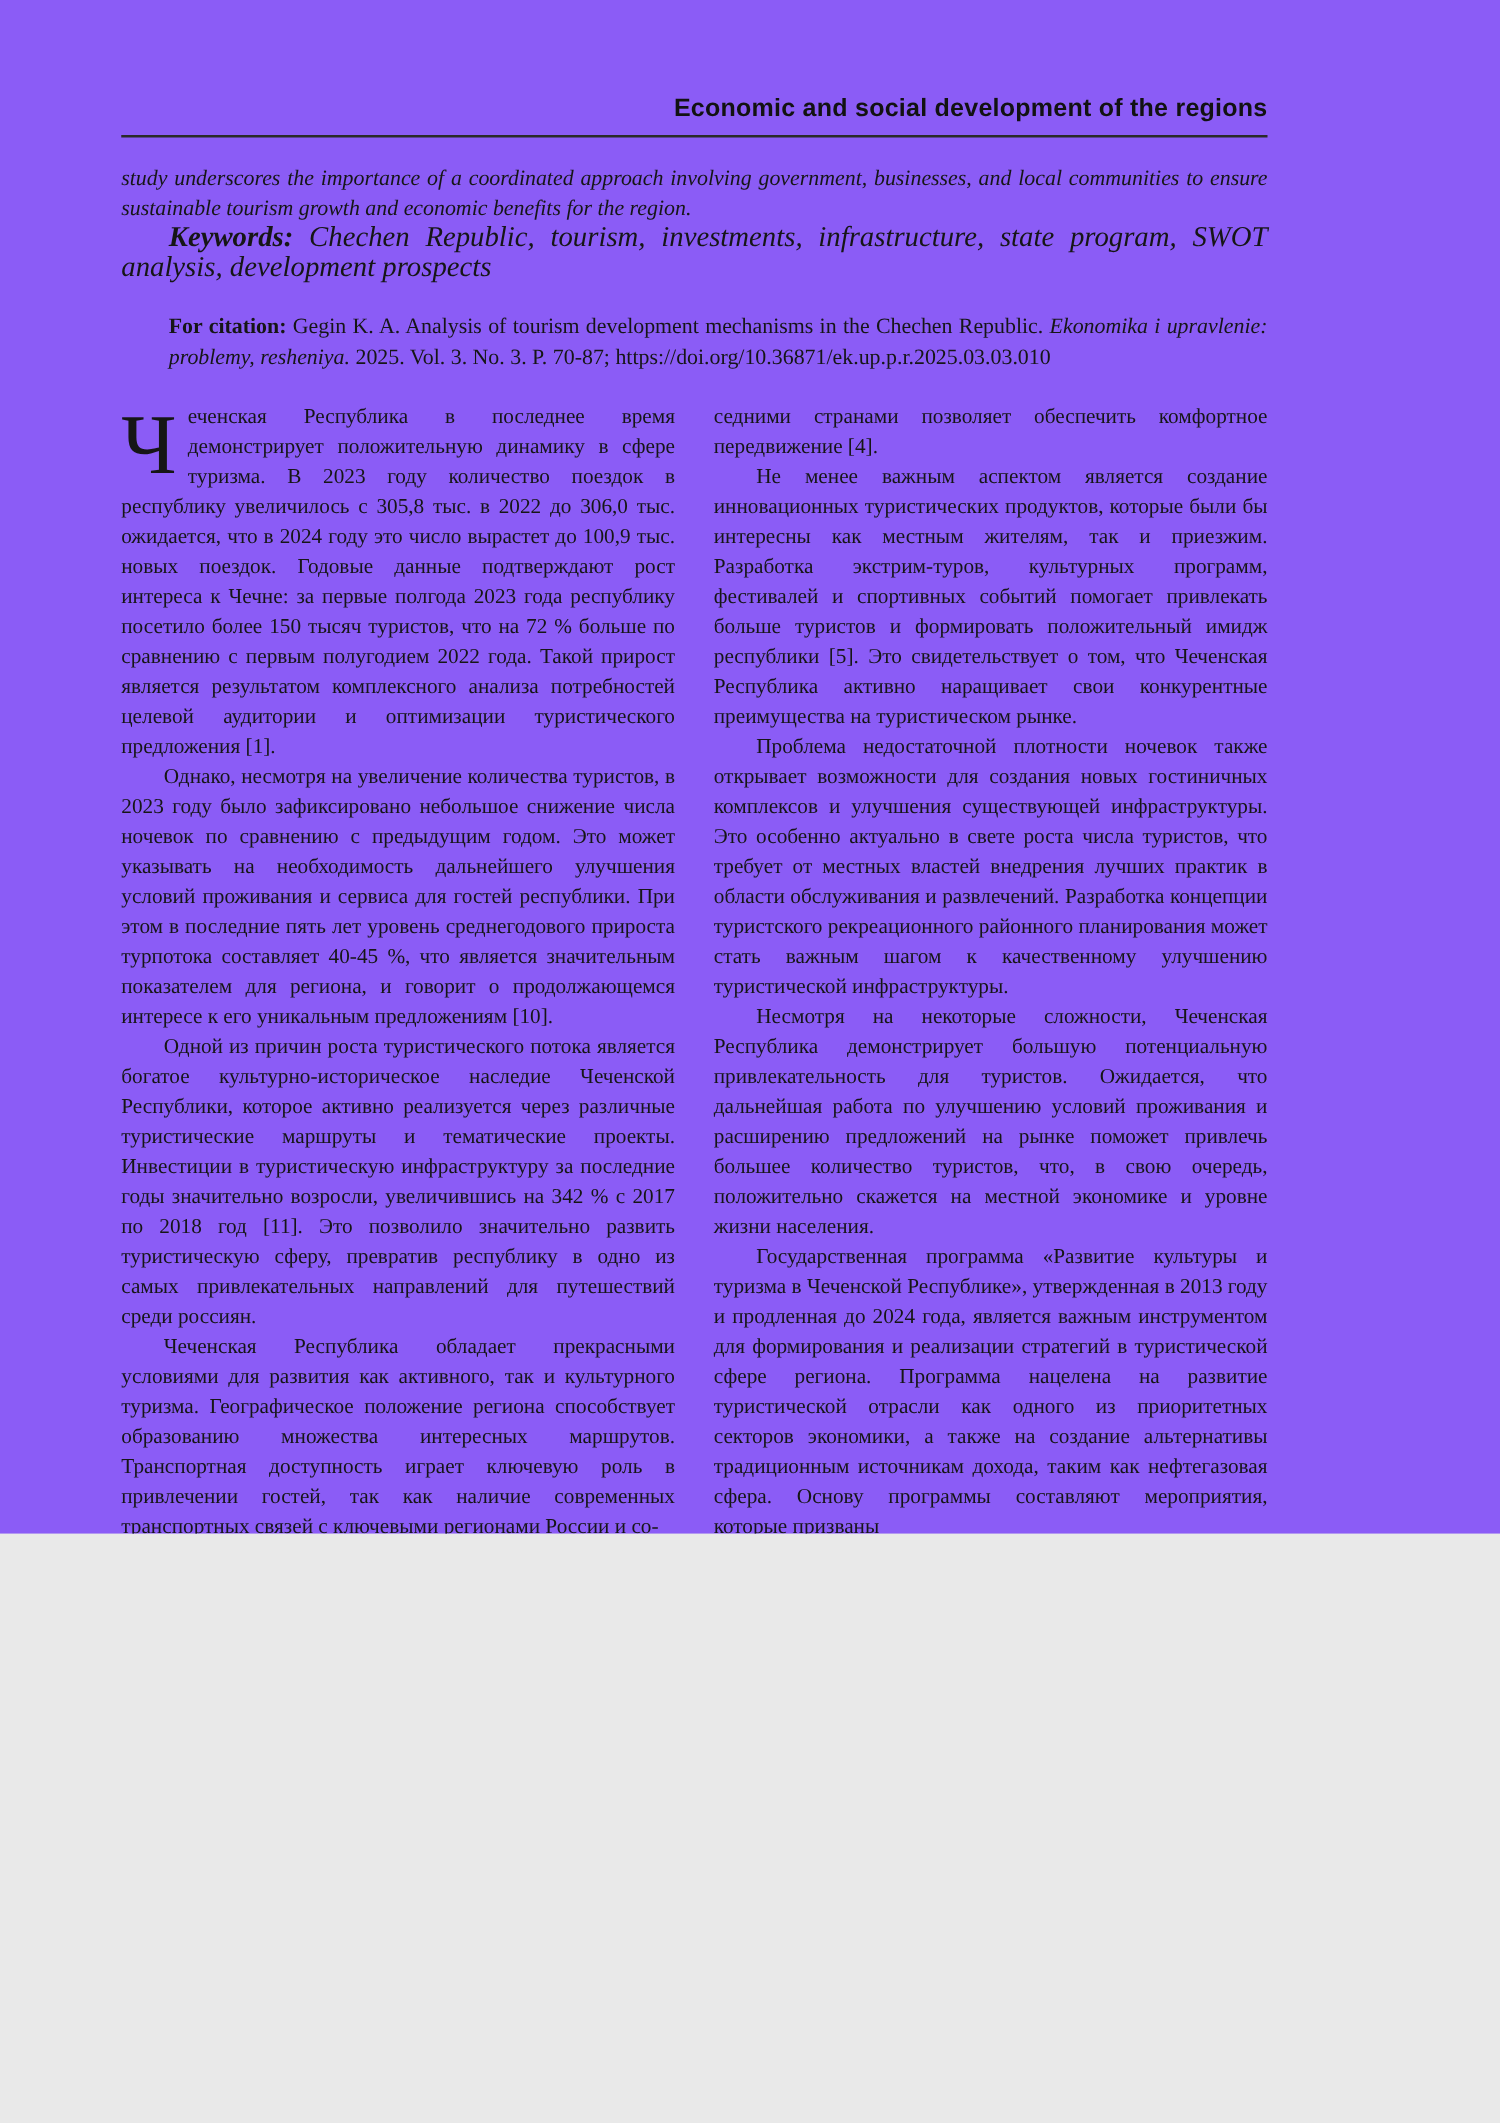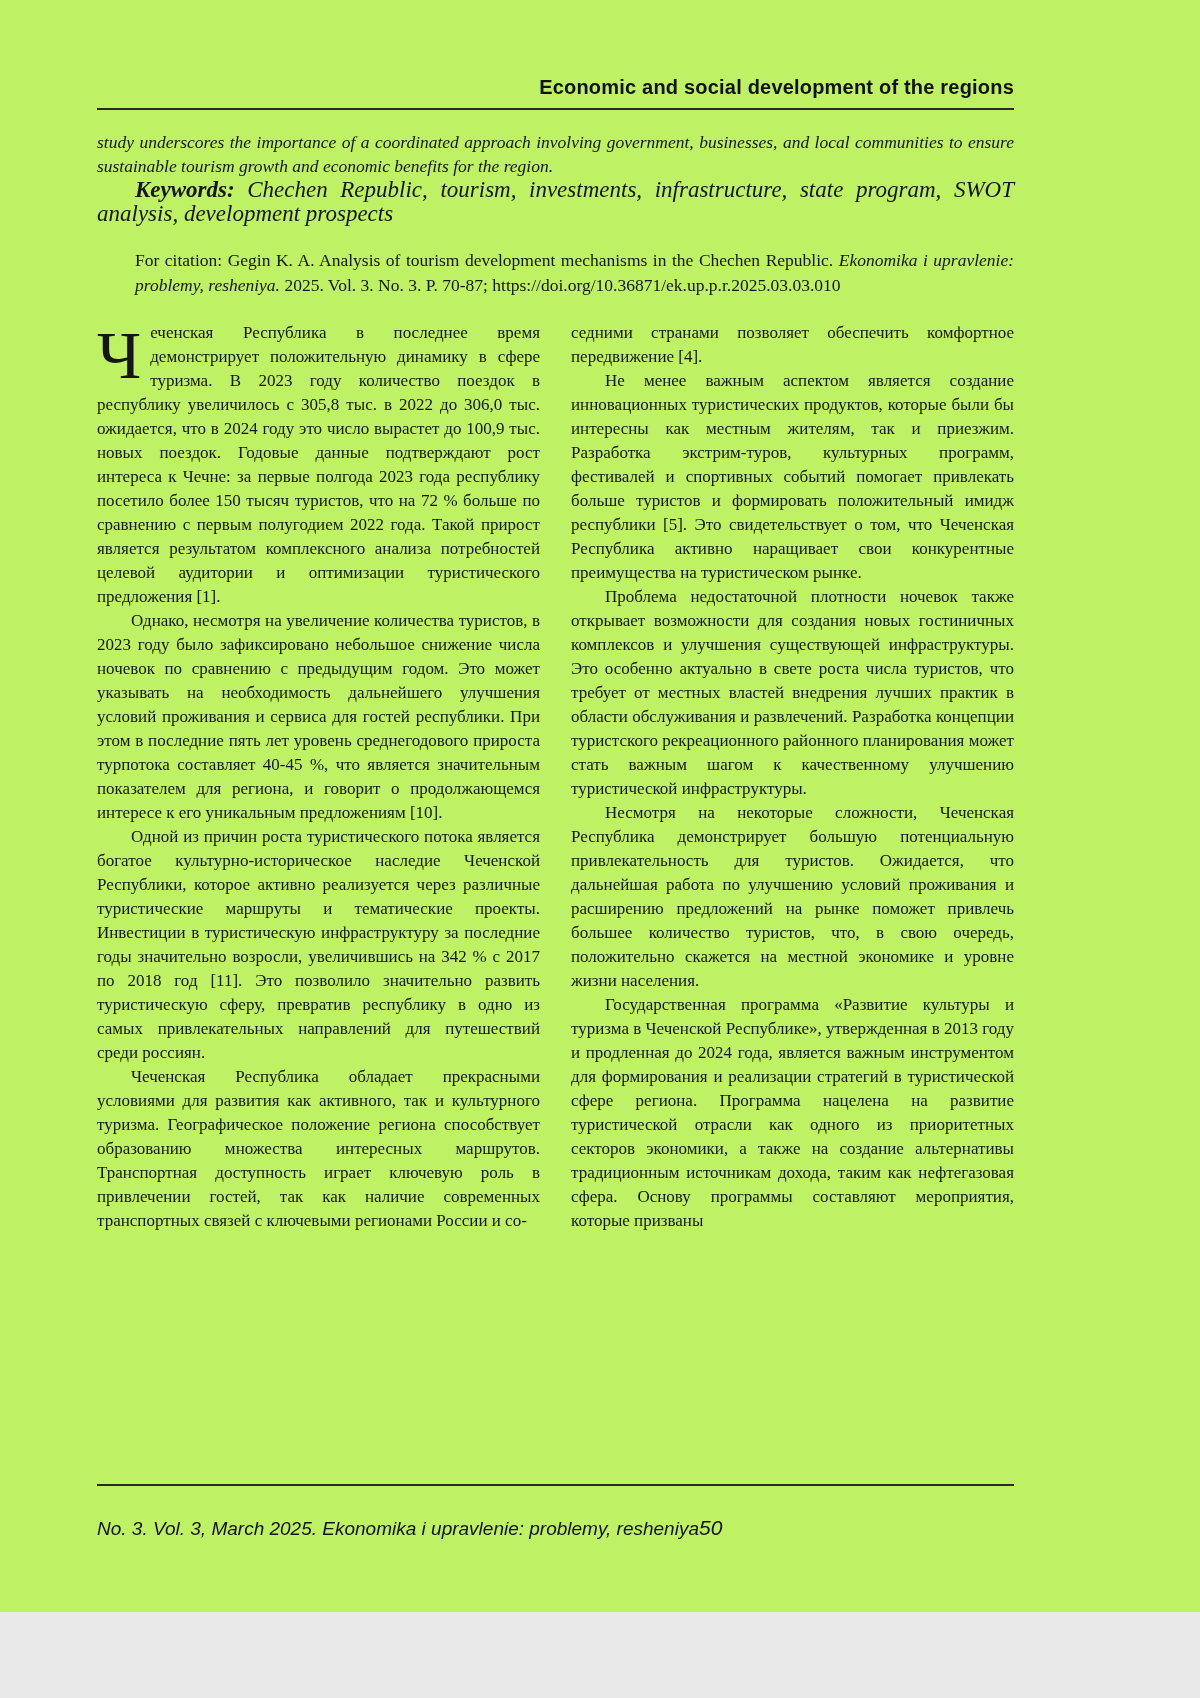--- a/index.html
+++ b/index.html
@@ -1,22 +1,22 @@
 <!DOCTYPE html>
 <html lang="en"><head>
 <meta charset="utf-8">
 <style>
   * { margin: 0; padding: 0; box-sizing: border-box; }
   html, body { background: #e9e9e9; }
   .page {
     position: relative;
     width: 1200px;
-    height: 1612px;
+    height: 1227px;
     margin: 0 auto;
-    background: #bef264;
+    background: #8b5cf6;
     color: #161616;
     overflow: hidden;
   }
   .content {
     position: absolute;
     left: 97px;
     top: 76px;
     width: 917px;
   }
   .running-head {
@@ -49,21 +49,21 @@
     text-indent: 38px;
   }
   .kw-label { font-weight: bold; }
   .citation {
     margin: 22px 0 0 38px;
     font-family: "Liberation Serif", serif;
     font-size: 17.5px;
     line-height: 25px;
     text-align: justify;
   }
-  .cit-label { font-weight: normal; }
+  .cit-label { font-weight: bold; }
   .cit-journal { font-style: italic; }
   .columns {
     display: flex;
     gap: 31px;
     margin-top: 23px;
   }
   .col {
     width: 443px;
     font-family: "Liberation Serif", serif;
     font-size: 17px;

